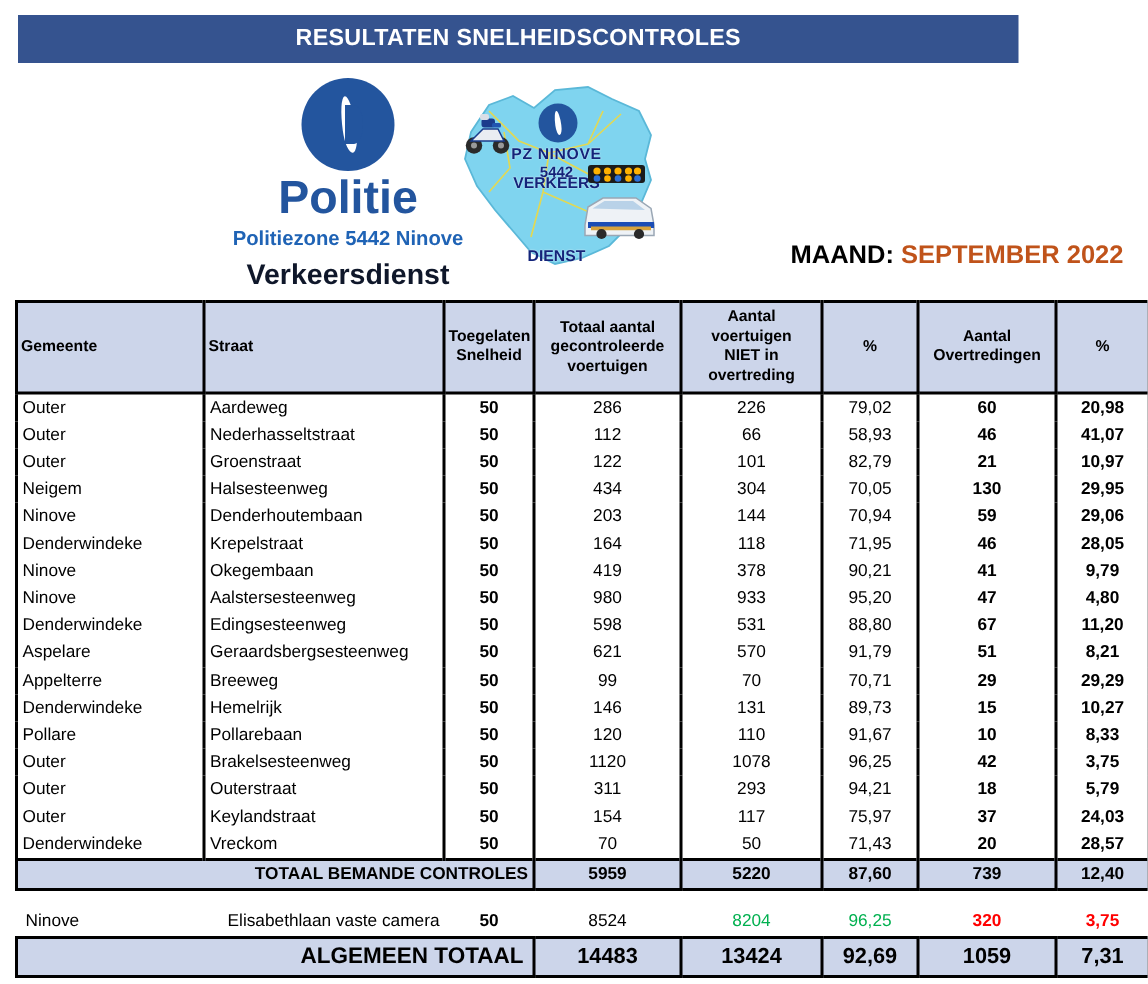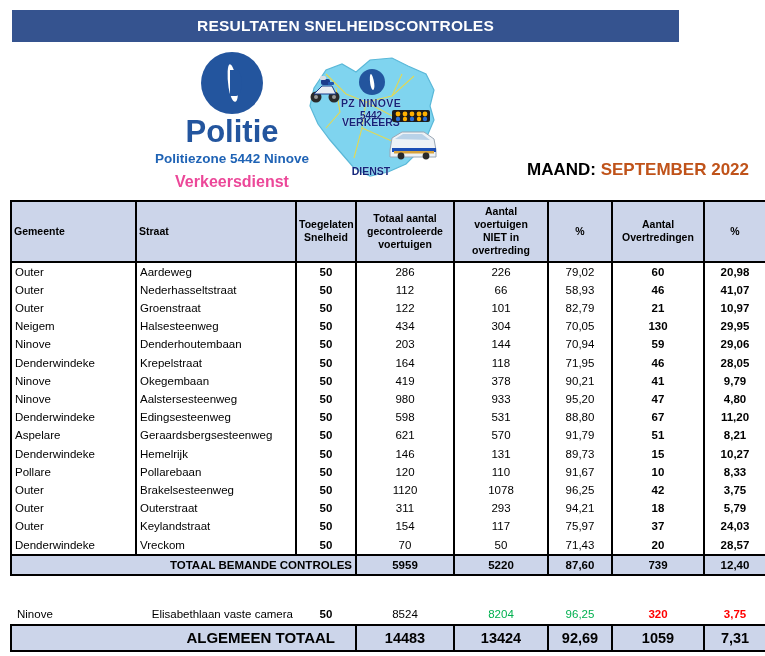--- a/index.html
+++ b/index.html
@@ -43,21 +43,21 @@
     width:12px;height:26px;border-radius:0 60% 60% 0;
     background:#23559e;
   }
   .brand-politie{
     color:#23559e;font-size:31px;font-weight:bold;margin-top:2px;line-height:1.05;
   }
   .brand-zone{
     color:#1f63b5;font-size:13.5px;font-weight:bold;margin-top:2px;
   }
   .brand-dienst{
-    color:#ec4899;font-size:16px;font-weight:bold;margin-top:7px;
+    color:#0f172a;font-size:19px;font-weight:bold;margin-top:7px;
   }
 
   
   #map-emblem{
     position:absolute;left:296px;top:6px;width:150px;height:128px;
   }
   #map-emblem svg{display:block;}
   .emblem-text{
     position:absolute;left:0;width:150px;text-align:center;
     color:#13247a;font-weight:bold;font-family:"Liberation Sans",sans-serif;
@@ -166,21 +166,21 @@
   #camera-table td.t-green{text-align:center;color:#00b04f;}
   #camera-table td.t-red{text-align:center;color:#ff0000;font-weight:bold;}
 
   #camera-table tr.totals-row td{
     background:#ccd5ea;
     border-top:2px solid #000;border-bottom:2px solid #000;
     border-left:2px solid #000;border-right:2px solid #000;
     height:24px;line-height:24px;font-size:14.5px;font-weight:bold;
   }
   #camera-table tr.totals-row td.tot-label{
-    text-align:right;padding-right:20px;color:#000;font-size:15px;
+    text-align:right;padding-right:6px;color:#000;font-size:15px;
     border-left:2px solid #000;border-right:2px solid #000;
   }
 </style>
 </head>
 <body>
 
 <div id="title-bar">
   <span class="title-text">RESULTATEN SNELHEIDSCONTROLES</span>
 </div>
 
@@ -385,20 +385,30 @@
         <td class="t-gem">Aspelare</td>
         <td class="t-str">Geraardsbergsesteenweg</td>
         <td class="t-num">50</td>
         <td class="t-plain">621</td>
         <td class="t-green">570</td>
         <td class="t-green">91,79</td>
         <td class="t-red">51</td>
         <td class="t-red">8,21</td>
       </tr>
       <tr>
+        <td class="t-gem">Appelterre</td>
+        <td class="t-str">Breeweg</td>
+        <td class="t-num">50</td>
+        <td class="t-plain">99</td>
+        <td class="t-green">70</td>
+        <td class="t-green">70,71</td>
+        <td class="t-red">29</td>
+        <td class="t-red">29,29</td>
+      </tr>
+      <tr>
         <td class="t-gem">Denderwindeke</td>
         <td class="t-str">Hemelrijk</td>
         <td class="t-num">50</td>
         <td class="t-plain">146</td>
         <td class="t-green">131</td>
         <td class="t-green">89,73</td>
         <td class="t-red">15</td>
         <td class="t-red">10,27</td>
       </tr>
       <tr>

